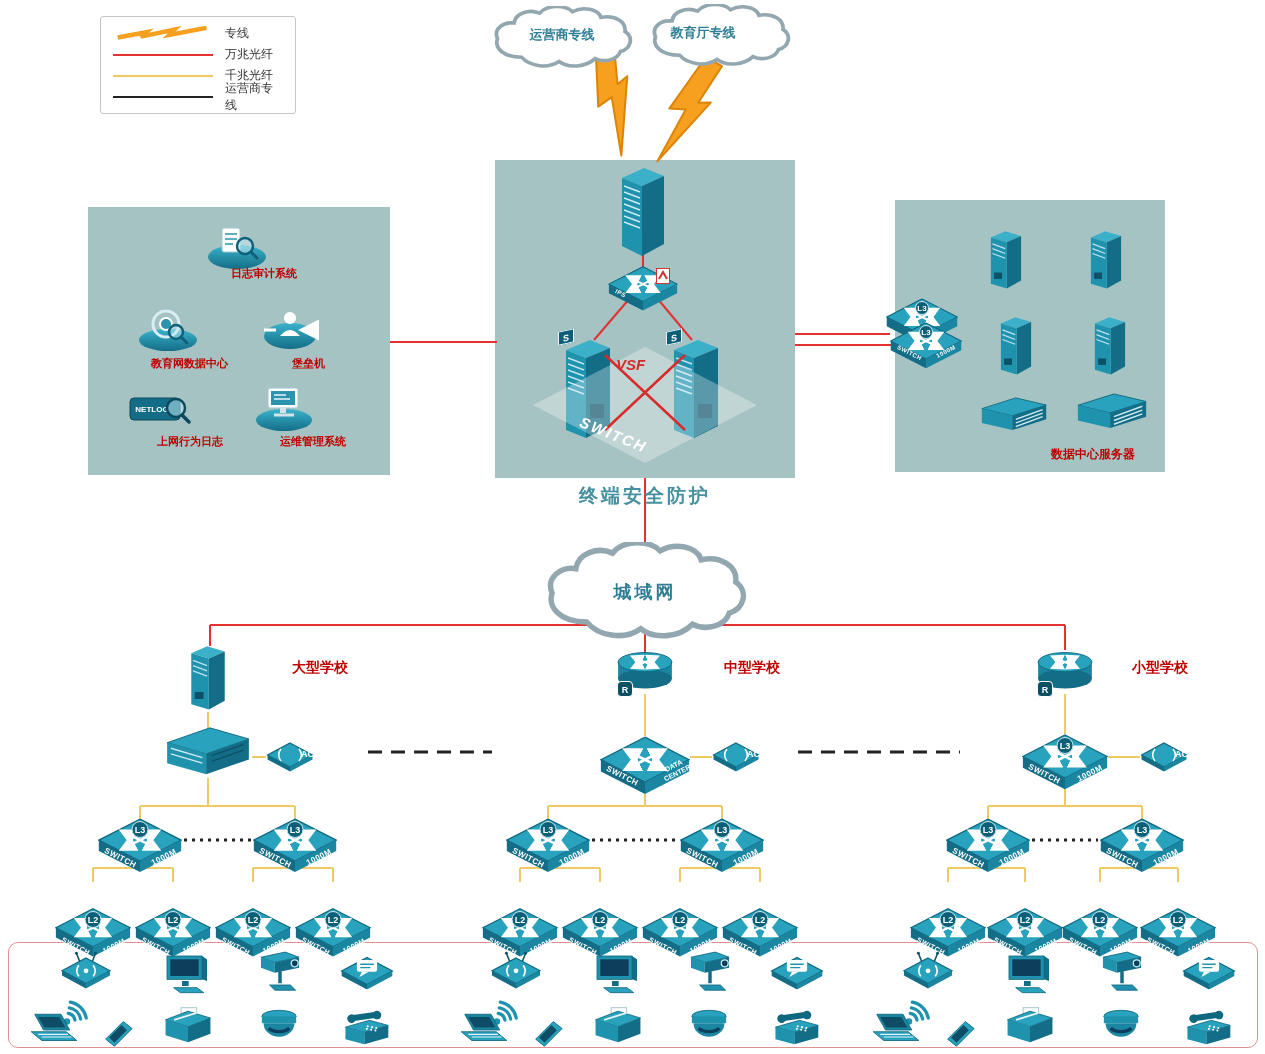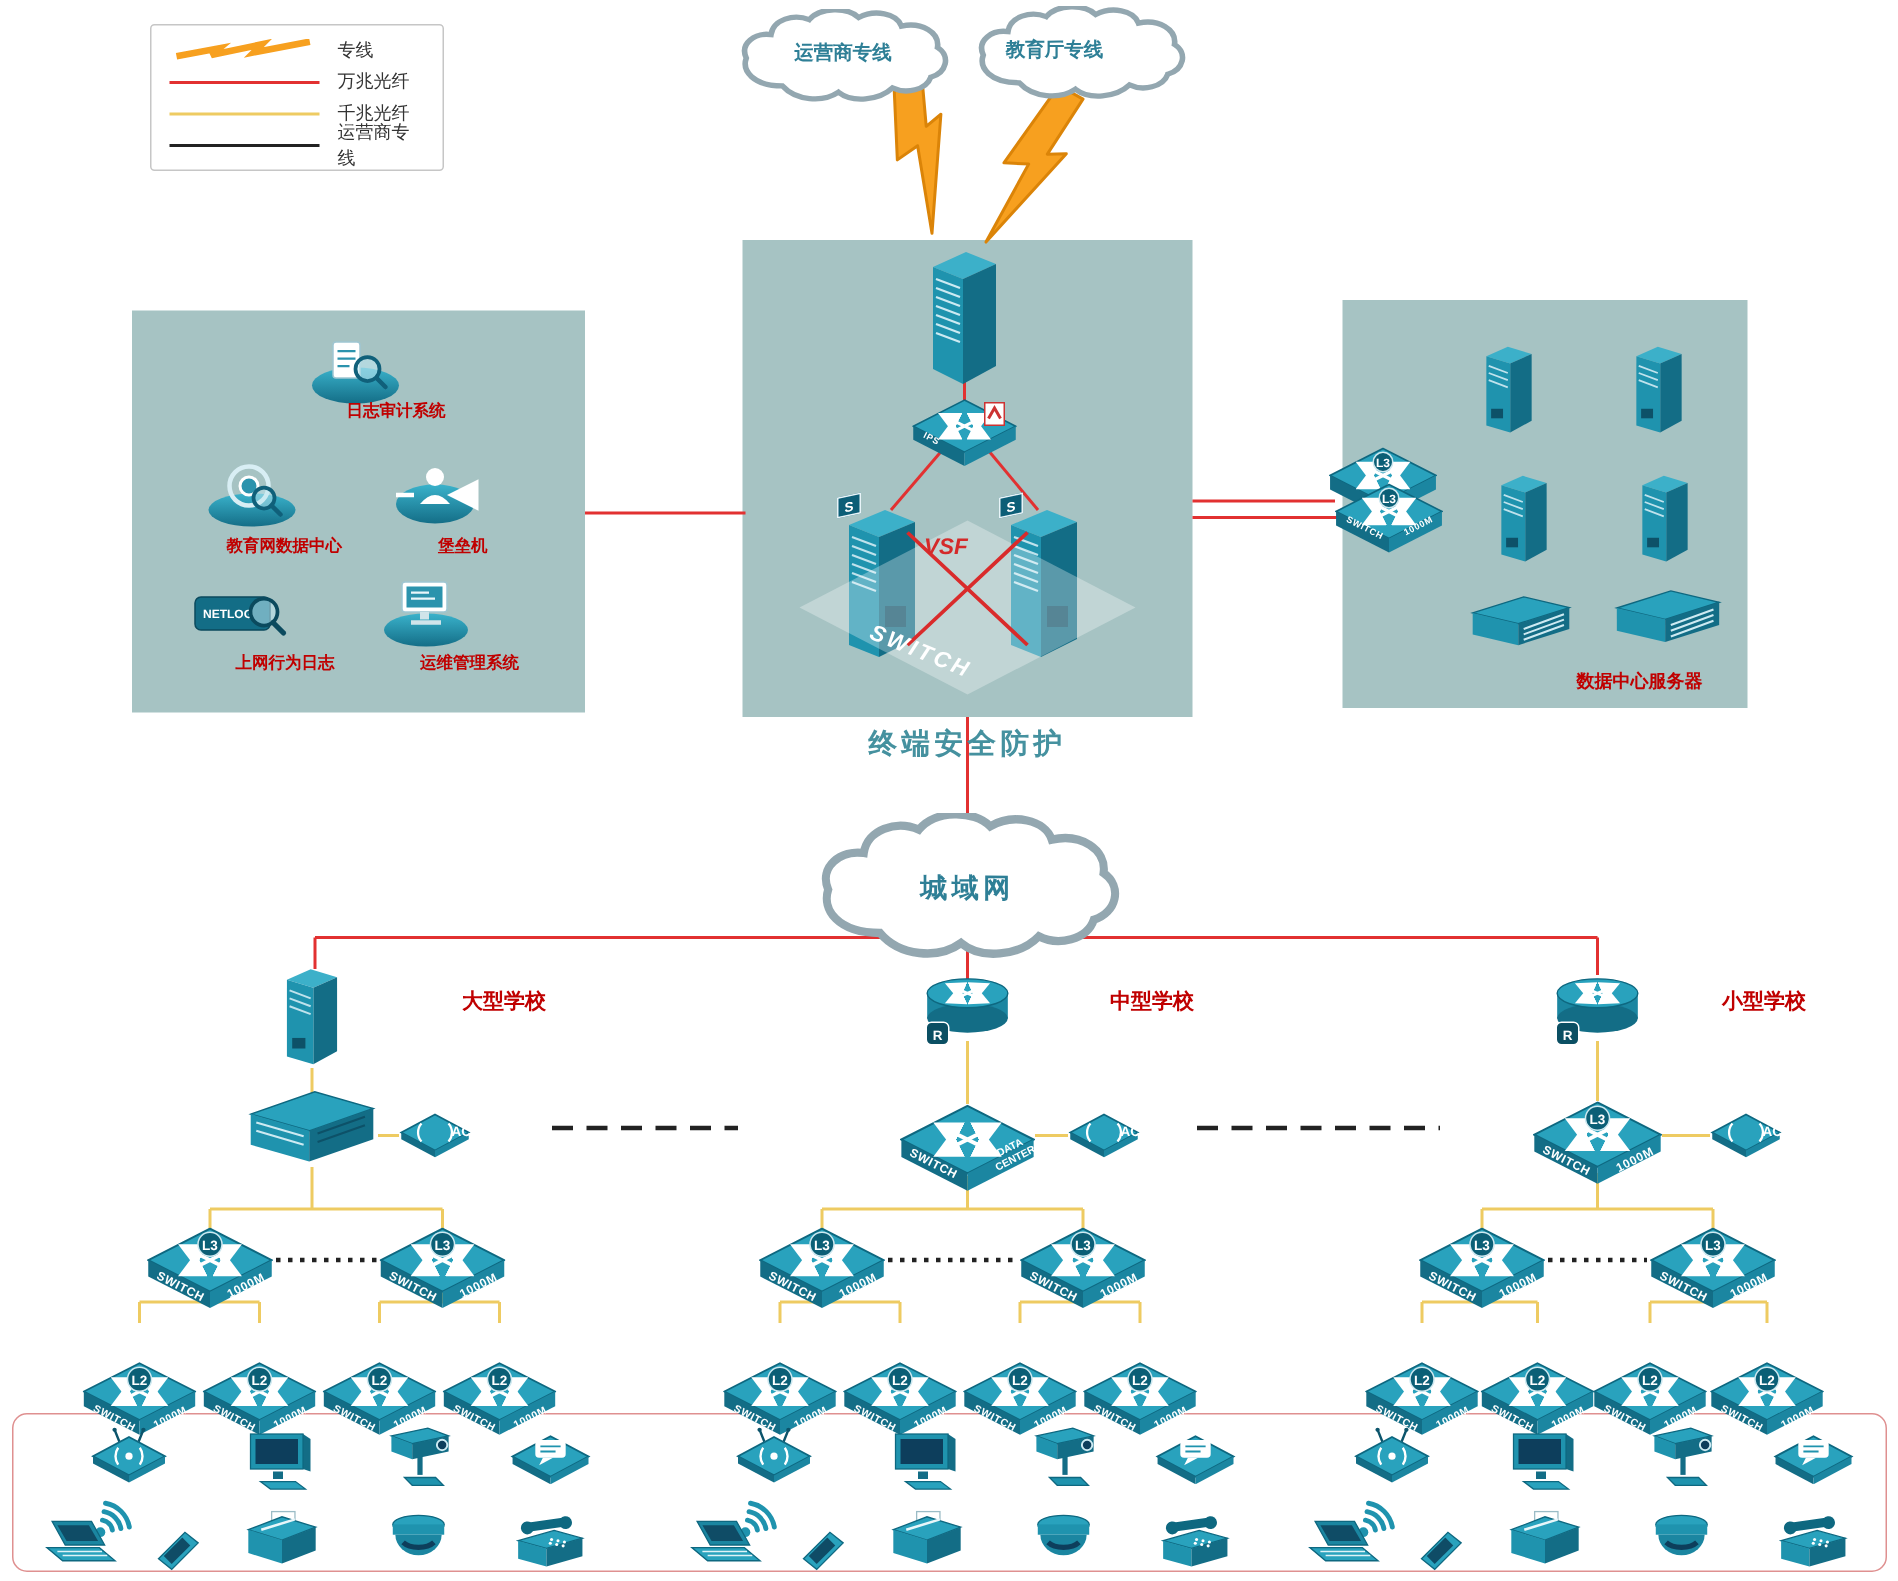--- a/index.html
+++ b/index.html
@@ -47,21 +47,21 @@
   .rbadge { position:absolute; left:4px; bottom:-4px; width:16px; height:16px; border-radius:4px;
             background:#0b4f63; color:#fff; font-size:9px; font-weight:bold; text-align:center;
             line-height:16px; border:1px solid #fff; z-index:3; }
 
   .sflag { position:absolute; z-index:3; width:16px; height:14px; background:#0c5e77; color:#fff;
            font-size:9px; font-weight:bold; text-align:center; line-height:14px;
            transform:skewY(-12deg); border:1px solid #e8f4f8; }
 
   .rlabel { position:absolute; z-index:4; color:#c00000; font-weight:bold; font-size:11px;
             text-align:right; white-space:nowrap; }
-  .school-label { font-size:14px;margin-left:16px; }
+  .school-label { font-size:14px; }
   .cloud-label { position:absolute; z-index:4; color:#2e7f96; font-weight:bold; text-align:center; }
   .dc-title { position:absolute; z-index:4; color:#45919f; font-weight:bold; font-size:19px;
               letter-spacing:3px; text-align:center; font-family:"Liberation Serif","DejaVu Serif",serif; }
   .vsf { position:absolute; z-index:4; color:#d42a2a; font-style:italic; font-weight:bold; font-size:15px; }
   .wm { position:absolute; z-index:4; color:#fff; font-weight:bold; font-style:italic; font-size:15px;
         letter-spacing:2px; transform:rotate(22deg); }
 
   .legend { position:absolute; left:100px; top:16px; width:196px; background:#fff;
             border:1px solid #c6c6c6; border-radius:3px; padding:6px 0; z-index:5; }
   .legend-row { display:flex; align-items:center; height:21px; padding:0 12px; }

